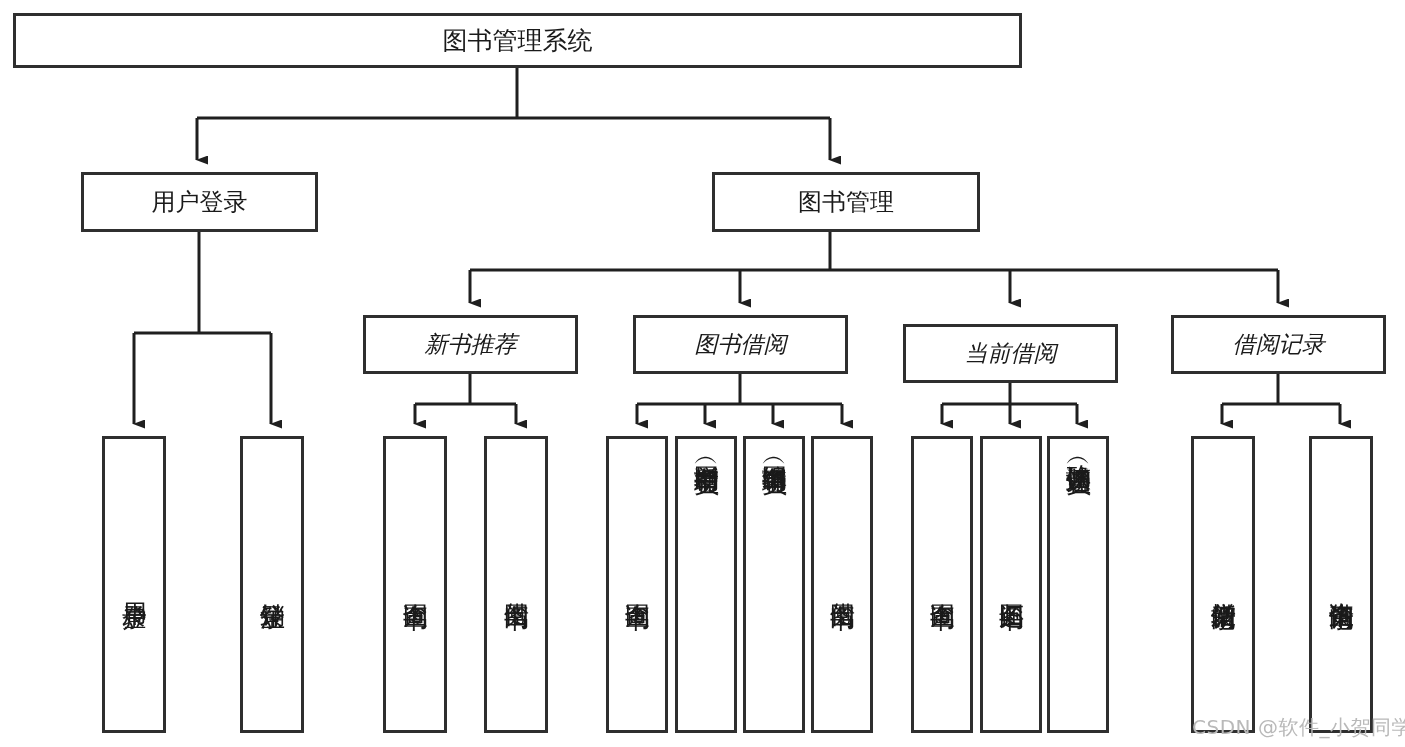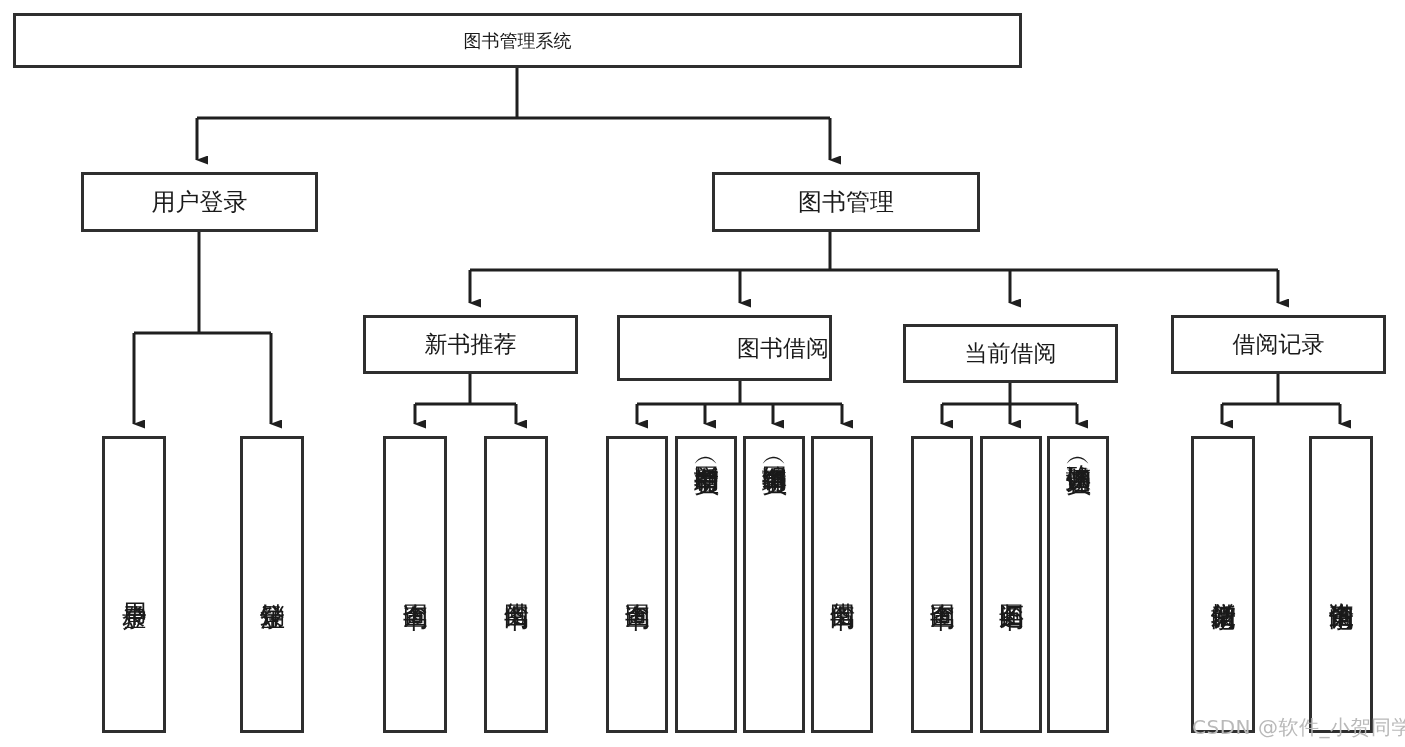--- a/index.html
+++ b/index.html
@@ -24,28 +24,29 @@
     position:absolute;
     box-sizing:border-box;
     background:#ffffff;
     border:3px solid #2f2f2f;
     display:flex;
     align-items:center;
     justify-content:center;
     color:#1a1a1a;
   }
   .node.root{
-    font-size:18px;
+    font-size:25px;
     font-family:Liberation Serif, serif;
   }
   .node.level1{
     font-size:24px;
   }
   .node.level2{
     font-size:23px;
+    font-style:italic;
   }
   .vtext{
     writing-mode:vertical-rl;
     text-orientation:upright;
     font-size:25px;
     line-height:1.12;
     letter-spacing:1px;
     white-space:nowrap;
     color:#1a1a1a;
   }
@@ -129,21 +130,21 @@
   <div class="node level1" style="left:81px;top:172px;width:237px;height:60px;">
     <span>用户登录</span>
   </div>
   <div class="node level1" style="left:712px;top:172px;width:268px;height:60px;">
     <span>图书管理</span>
   </div>
 
   <div class="node level2" style="left:363px;top:315px;width:215px;height:59px;">
     <span>新书推荐</span>
   </div>
-  <div class="node level2" style="left:617px;top:315px;width:215px;height:66px;justify-content:flex-end;">
+  <div class="node level2" style="left:633px;top:315px;width:215px;height:59px;">
     <span>图书借阅</span>
   </div>
   <div class="node level2" style="left:903px;top:315px;width:215px;height:59px;margin-top:9px;">
     <span>当前借阅</span>
   </div>
   <div class="node level2" style="left:1171px;top:315px;width:215px;height:59px;">
     <span>借阅记录</span>
   </div>
 
   <div class="leafwrap align-center" style="left:102px;top:436px;width:64px;height:297px;">

